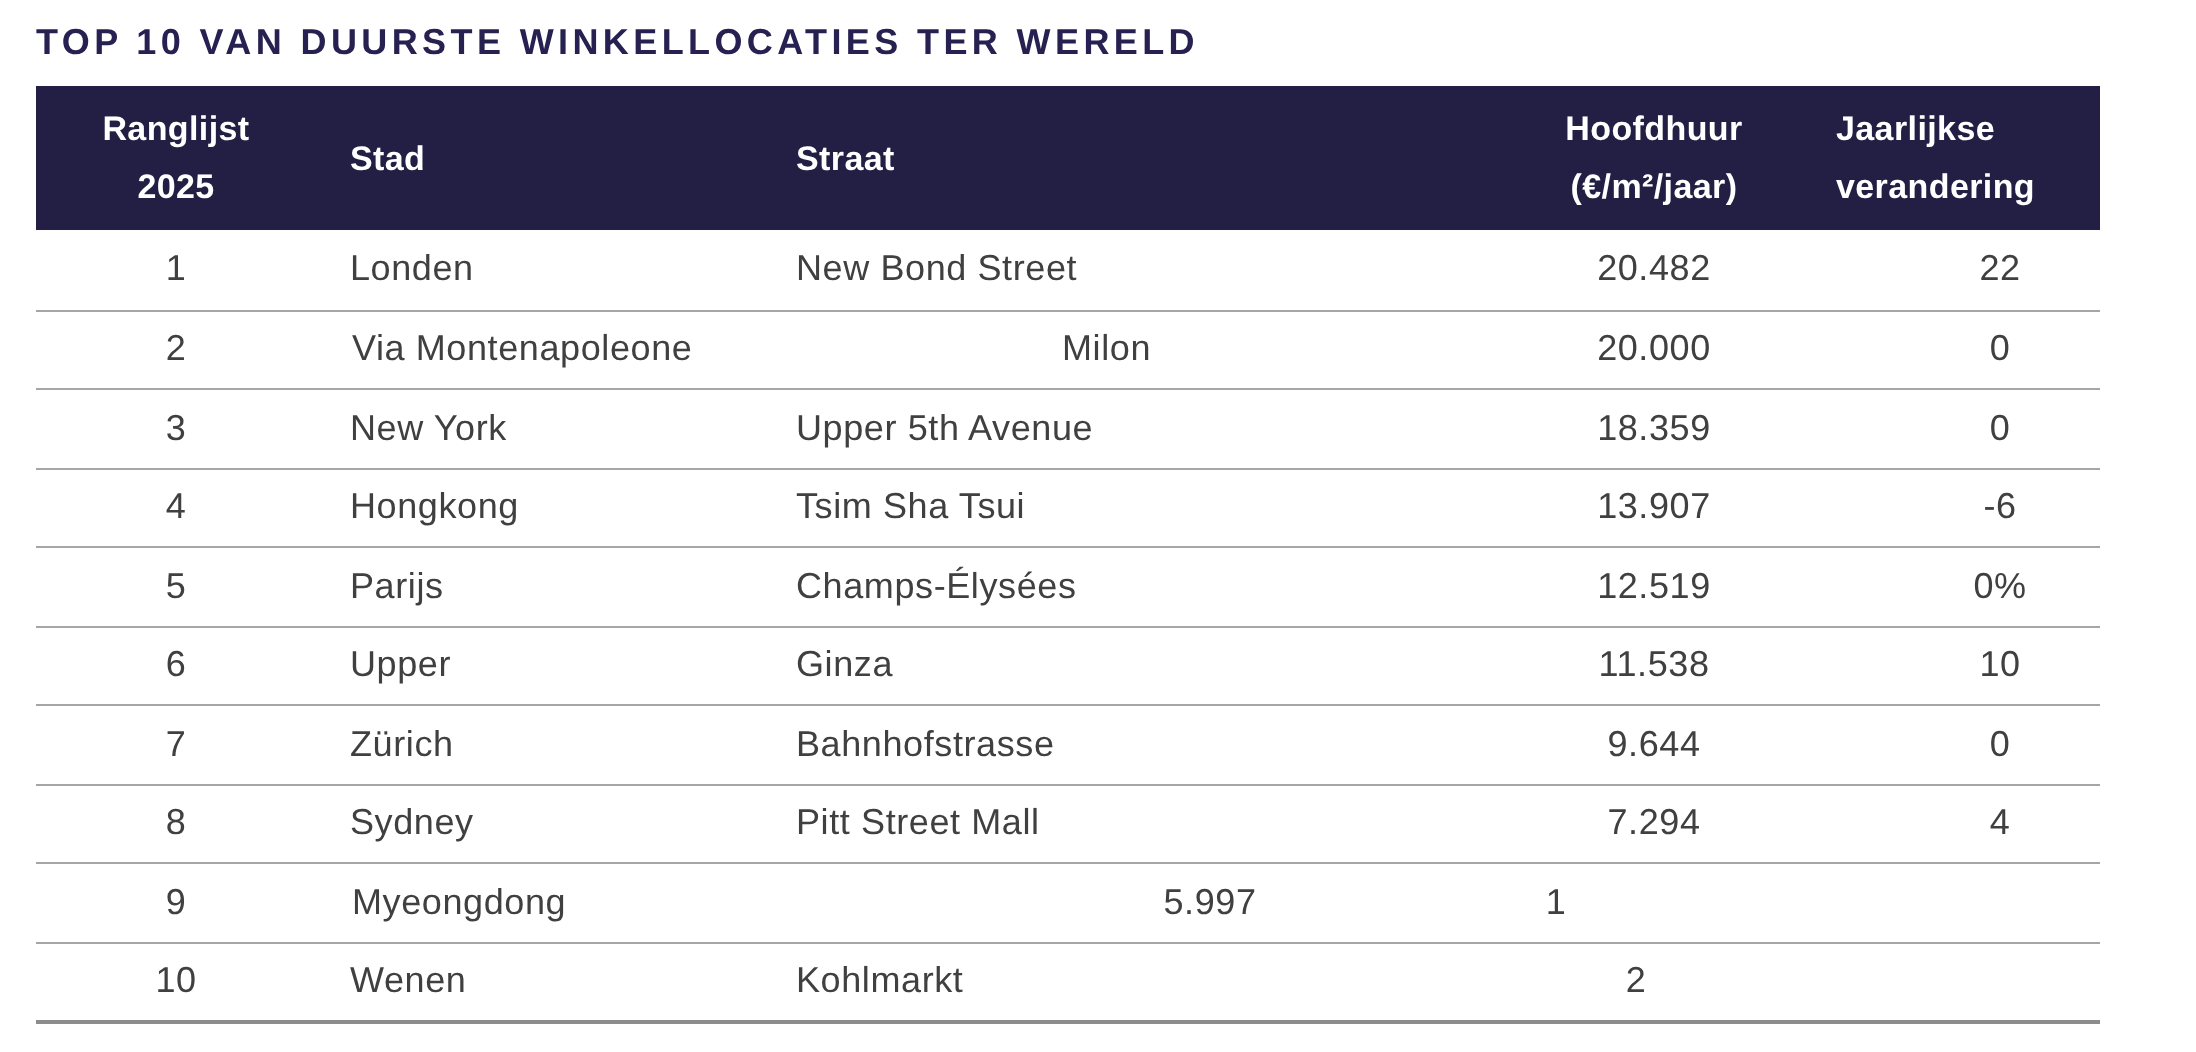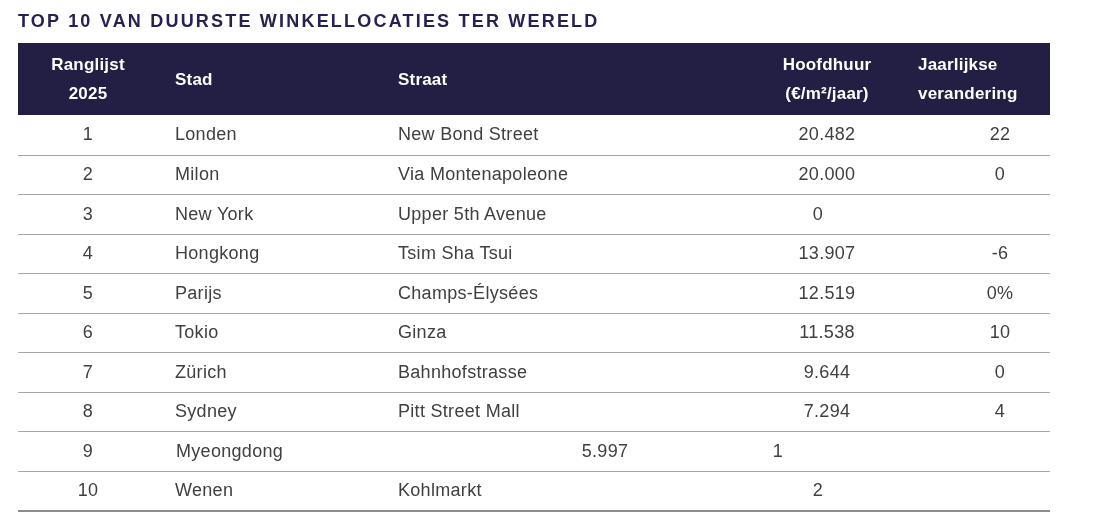--- a/index.html
+++ b/index.html
@@ -94,30 +94,31 @@
   <div class="row">
     <div class="cell col-rank">1</div>
     <div class="cell col-stad">Londen</div>
     <div class="cell col-straat">New Bond Street</div>
     <div class="cell col-hoofdhuur">20.482</div>
     <div class="cell col-verandering">22</div>
   </div>
 
   <div class="row">
     <div class="cell col-rank">2</div>
+    <div class="cell col-straat">Via Montenapoleone</div>
     <div class="cell col-stad">Milon</div>
-    <div class="cell col-straat">Via Montenapoleone</div>
     <div class="cell col-hoofdhuur">20.000</div>
     <div class="cell col-verandering">0</div>
   </div>
 
   <div class="row">
     <div class="cell col-rank">3</div>
     <div class="cell col-stad">New York</div>
     <div class="cell col-straat">Upper 5th Avenue</div>
+    <div class="cell col-hoofdhuur">18.359</div>
     <div class="cell col-verandering">0</div>
   </div>
 
   <div class="row">
     <div class="cell col-rank">4</div>
     <div class="cell col-stad">Hongkong</div>
     <div class="cell col-straat">Tsim Sha Tsui</div>
     <div class="cell col-hoofdhuur">13.907</div>
     <div class="cell col-verandering">-6</div>
   </div>
@@ -125,21 +126,21 @@
   <div class="row">
     <div class="cell col-rank">5</div>
     <div class="cell col-stad">Parijs</div>
     <div class="cell col-straat">Champs-Élysées</div>
     <div class="cell col-hoofdhuur">12.519</div>
     <div class="cell col-verandering">0%</div>
   </div>
 
   <div class="row">
     <div class="cell col-rank">6</div>
-    <div class="cell col-stad">Tokio</div>
+    <div class="cell col-stad">Upper</div>
     <div class="cell col-straat">Ginza</div>
     <div class="cell col-hoofdhuur">11.538</div>
     <div class="cell col-verandering">10</div>
   </div>
 
   <div class="row">
     <div class="cell col-rank">7</div>
     <div class="cell col-stad">Zürich</div>
     <div class="cell col-straat">Bahnhofstrasse</div>
     <div class="cell col-hoofdhuur">9.644</div>

